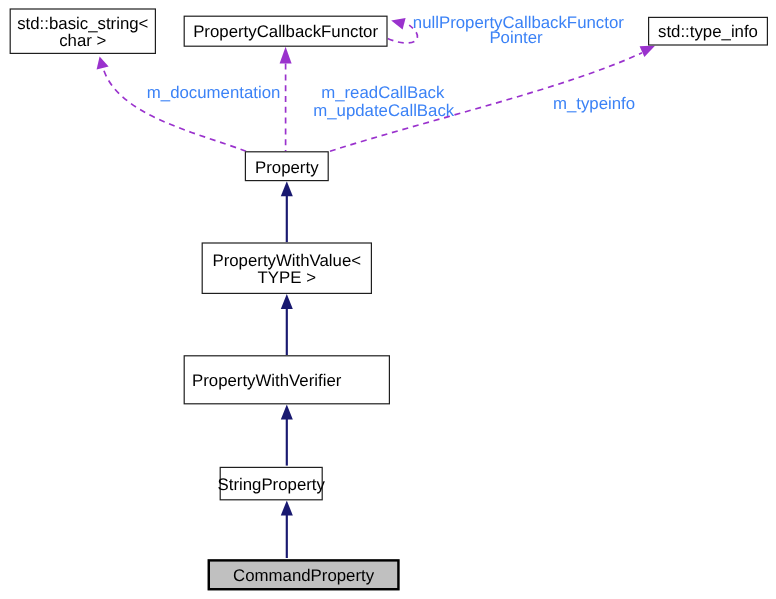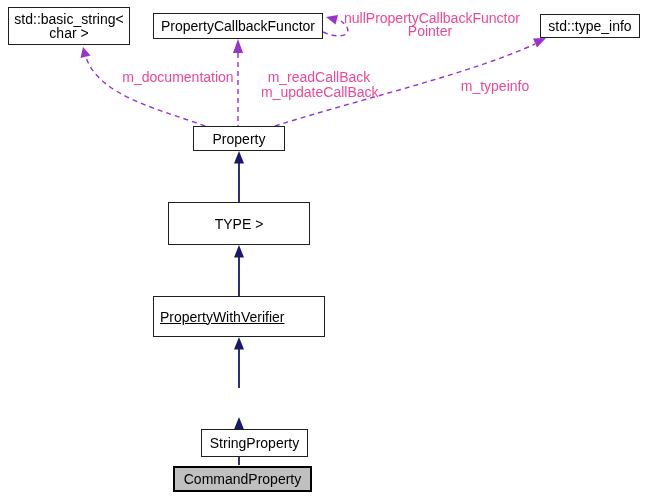--- a/index.html
+++ b/index.html
@@ -47,38 +47,37 @@
     cursor:pointer;
   }
   .node.highlight{
     background:var(--highlight-fill);
     border:2px solid #000000;
   }
   .node.left-text{
     align-items:flex-start;
     padding-left:6px;
     text-align:left;
-    text-decoration:underline;
   }
   .edge-label{
     position:absolute;
     line-height:15px;
     text-align:center;
     white-space:nowrap;
-    color:#ec4899;
+    color:#3b82f6;
   }
   
   .n-basic-string{left:8px;top:7px;width:122px;height:38px;}
   .n-callback   {left:153px;top:13px;width:170px;height:26px;}
   .n-typeinfo   {left:540px;top:14px;width:100px;height:24px;}
-  .n-property   {left:193px;top:126px;width:92px;height:25px;}
+  .n-property   {left:204px;top:126px;width:70px;height:25px;}
   .n-pwvalue    {left:168px;top:202px;width:142px;height:43px;}
   .n-pwverifier {left:153px;top:296px;width:172px;height:41px;}
-  .n-stringprop {left:201px;top:389px;width:107px;height:28px;margin-top:40px;}
-  .n-command    {left:173px;top:466px;width:139px;height:26px;}
+  .n-stringprop {left:183px;top:389px;width:86px;height:28px;}
+  .n-command    {left:173px;top:466px;width:160px;height:26px;}
   
   .l-doc     {left:120px;top:70px;width:116px;}
   .l-callbacks{left:237px;top:70px;width:116px;margin-left:24px;}
   .l-nullptr {left:344px;top:12px;width:172px;line-height:13px;}
   .l-typeinfo{left:450px;top:79px;width:90px;text-align:center;}
 </style>
 </head>
 <body>
 
 <div class="canvas">
@@ -121,20 +120,21 @@
 
   <div class="node n-callback">
     <span>PropertyCallbackFunctor</span>
   </div>
 
   <div class="node n-property">
     <span>Property</span>
   </div>
 
   <div class="node n-pwvalue">
+    <span>PropertyWithValue&lt;</span>
     <span>TYPE &gt;</span>
   </div>
 
   <div class="node n-pwverifier left-text">
     <span>PropertyWithVerifier</span>
   </div>
 
   <div class="node n-stringprop">
     <span>StringProperty</span>
   </div>

